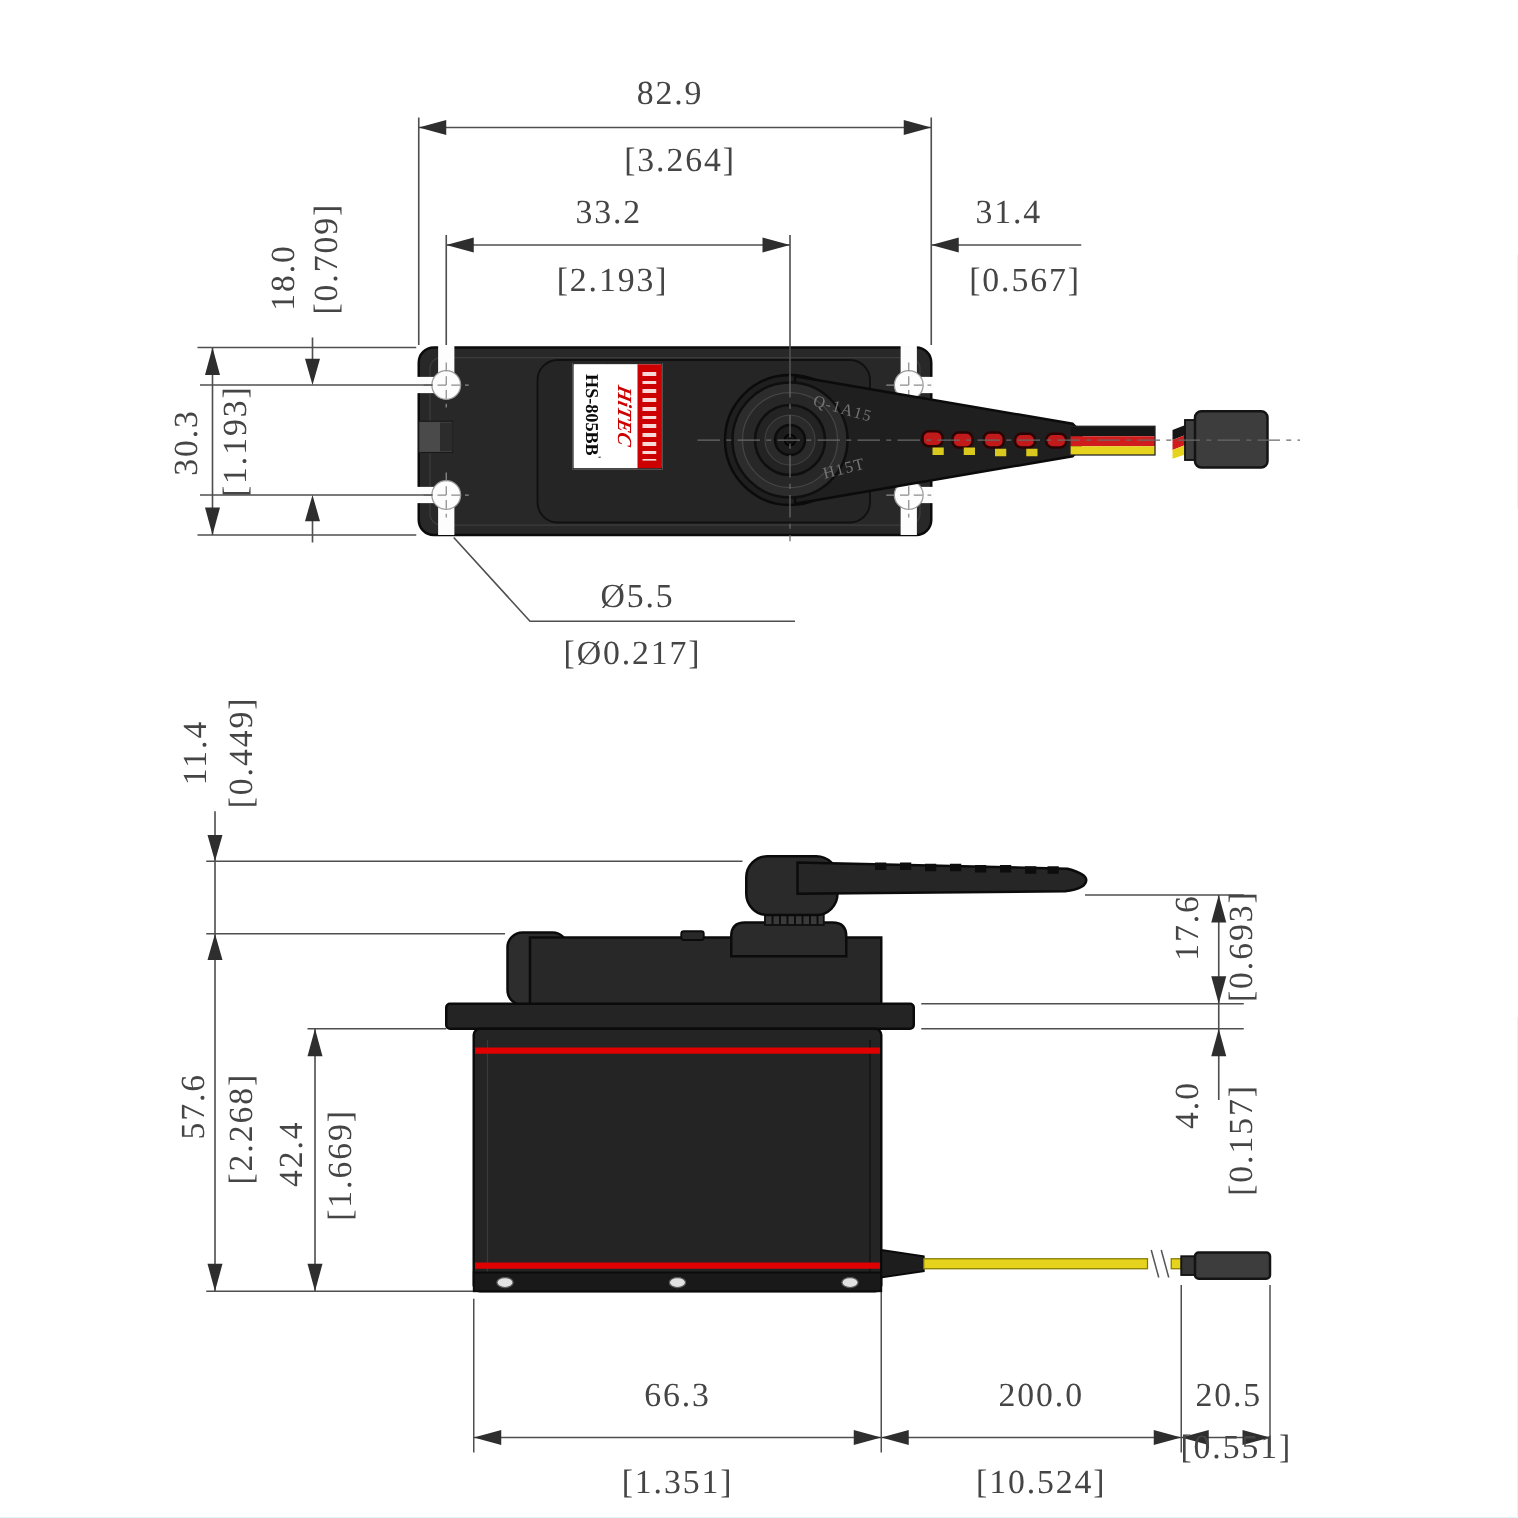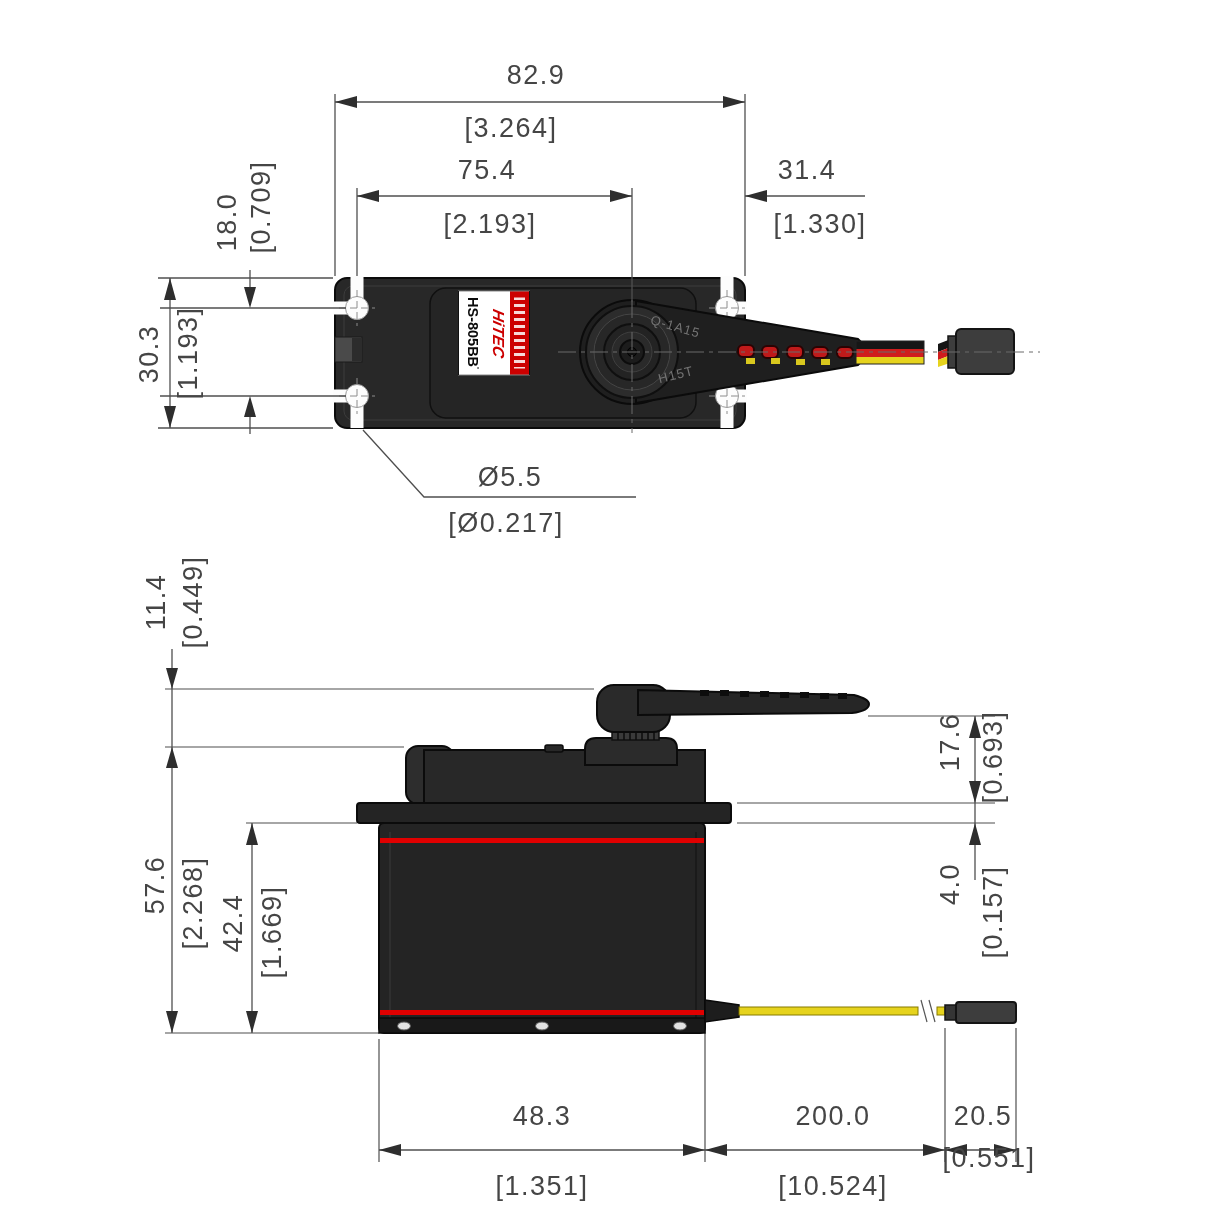--- a/index.html
+++ b/index.html
@@ -1,17 +1,17 @@
 <!DOCTYPE html>
 <html><head>
 <meta charset="utf-8">
 <style>
   html,body{margin:0;padding:0;background:#ffffff;}
   #stage{position:relative;width:1214px;height:1214px;background:#5eead4;overflow:hidden;
-         font-family:Liberation Sans, sans-serif;}
+         font-family:Liberation Serif, serif;}
   #art{position:absolute;left:0;top:0;}
   .lbl{position:absolute;font-size:27px;color:#454545;white-space:nowrap;letter-spacing:1.5px;
        transform:translate(-50%,-50%);line-height:1;}
   .lbl.v{transform:translate(-50%,-50%) rotate(-90deg);}
   .mark{position:absolute;font-size:13px;color:#747474;white-space:nowrap;letter-spacing:1px;line-height:1;}
   
   .sticker{position:absolute;left:458px;top:290px;width:72px;height:85px;}
   .sticker-inner{position:absolute;left:50%;top:50%;width:85px;height:72px;
        transform:translate(-50%,-50%) rotate(90deg);display:flex;flex-direction:column;
        border:1px solid #111;box-sizing:border-box;background:#ffffff;}
@@ -221,43 +221,43 @@
       <polygon points="705,1150 683,1144 683,1156"></polygon>
       <polygon points="705,1150 727,1144 727,1156"></polygon>
       <polygon points="945,1150 923,1144 923,1156"></polygon>
       <polygon points="945,1150 967,1144 967,1156"></polygon>
       <polygon points="1016,1150 994,1144 994,1156"></polygon>
     </g>
   </g>
 </svg>
 
 <div class="lbl" style="left:536px;top:75px">82.9</div>
-<div class="lbl" style="left:511px;top:128px">[3.264]</div>
-<div class="lbl" style="left:487px;top:170px">75.4</div>
+<div class="lbl" style="left:544px;top:128px">[3.264]</div>
+<div class="lbl" style="left:487px;top:170px">33.2</div>
 <div class="lbl" style="left:490px;top:224px">[2.193]</div>
 <div class="lbl" style="left:807px;top:170px">31.4</div>
-<div class="lbl" style="left:820px;top:224px">[1.330]</div>
+<div class="lbl" style="left:820px;top:224px">[0.567]</div>
 <div class="lbl v" style="left:227px;top:222px">18.0</div>
 <div class="lbl v" style="left:261px;top:207px">[0.709]</div>
 <div class="lbl v" style="left:149px;top:354px">30.3</div>
 <div class="lbl v" style="left:188px;top:353px">[1.193]</div>
 <div class="lbl" style="left:510px;top:477px">Ø5.5</div>
 <div class="lbl" style="left:506px;top:523px">[Ø0.217]</div>
 
 <div class="lbl v" style="left:156px;top:602px">11.4</div>
 <div class="lbl v" style="left:193px;top:602px">[0.449]</div>
 <div class="lbl v" style="left:155px;top:885px">57.6</div>
 <div class="lbl v" style="left:193px;top:903px">[2.268]</div>
 <div class="lbl v" style="left:233px;top:923px">42.4</div>
 <div class="lbl v" style="left:272px;top:932px">[1.669]</div>
 <div class="lbl v" style="left:950px;top:742px">17.6</div>
 <div class="lbl v" style="left:993px;top:757px">[0.693]</div>
 <div class="lbl v" style="left:950px;top:884px">4.0</div>
 <div class="lbl v" style="left:993px;top:912px">[0.157]</div>
-<div class="lbl" style="left:542px;top:1116px">48.3</div>
+<div class="lbl" style="left:542px;top:1116px">66.3</div>
 <div class="lbl" style="left:542px;top:1186px">[1.351]</div>
 <div class="lbl" style="left:833px;top:1116px">200.0</div>
 <div class="lbl" style="left:833px;top:1186px">[10.524]</div>
 <div class="lbl" style="left:983px;top:1116px">20.5</div>
 <div class="lbl" style="left:989px;top:1158px">[0.551]</div>
 
 <div class="mark" style="left:650px;top:320px;transform:rotate(16deg)">Q-1A15</div>
 <div class="mark" style="left:658px;top:368px;transform:rotate(-14deg)">H15T</div>
 
 <div class="sticker">

